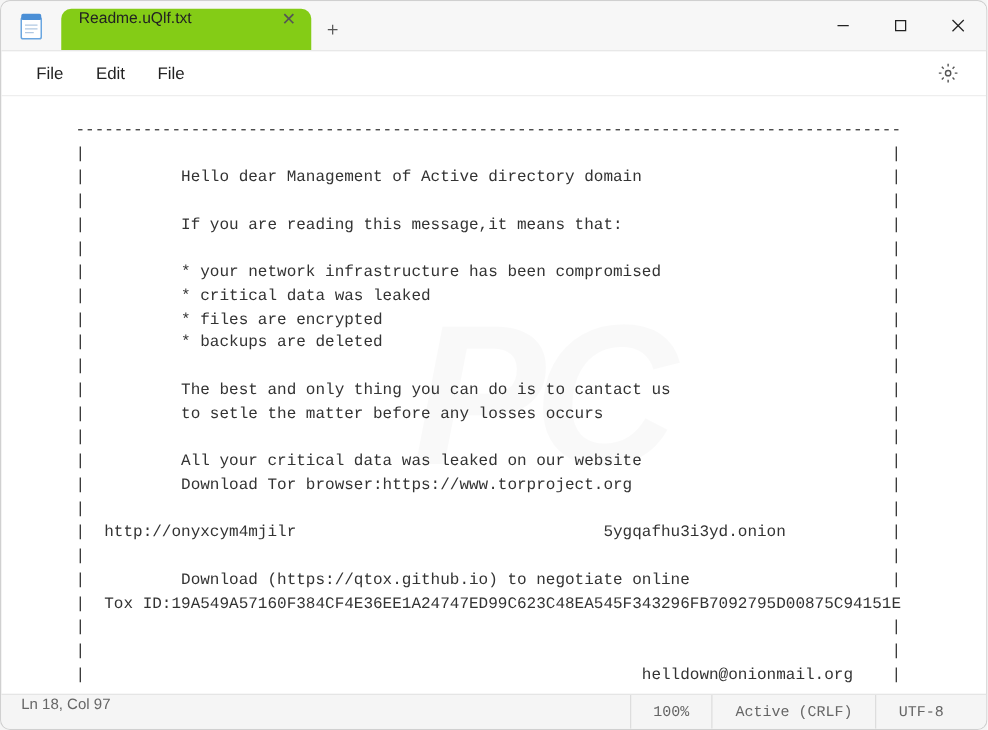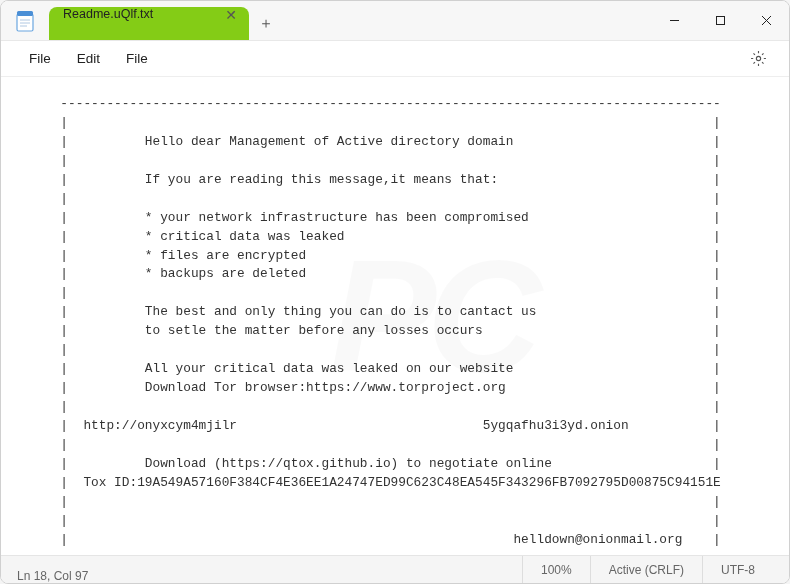--- a/index.html
+++ b/index.html
@@ -138,32 +138,33 @@
       font-style: italic;
       letter-spacing: -10px;
       margin-left: 36px;
     }
     
     .statusbar {
       height: 28px;
       background: #f5f5f5;
       border-top: 1px solid #e5e5e5;
       display: flex;
-      align-items: flex-end;
+      align-items: flex-start;
       font-size: 12px;
       color: #666;
       padding: 0 16px;
     }
     .status-left { flex: 1; }
     .status-seg {
       padding: 0 18px;
       border-left: 1px solid #dddddd;
       height: 100%;
       display: flex;
       align-items: center;
+      font-family: Liberation Mono, monospace;
     }
   </style>
 </head>
 <body>
 
 <div class="window">
 
   <div class="titlebar">
     <div class="app-icon-wrap">
       <svg class="app-icon" viewBox="0 0 18 22">

